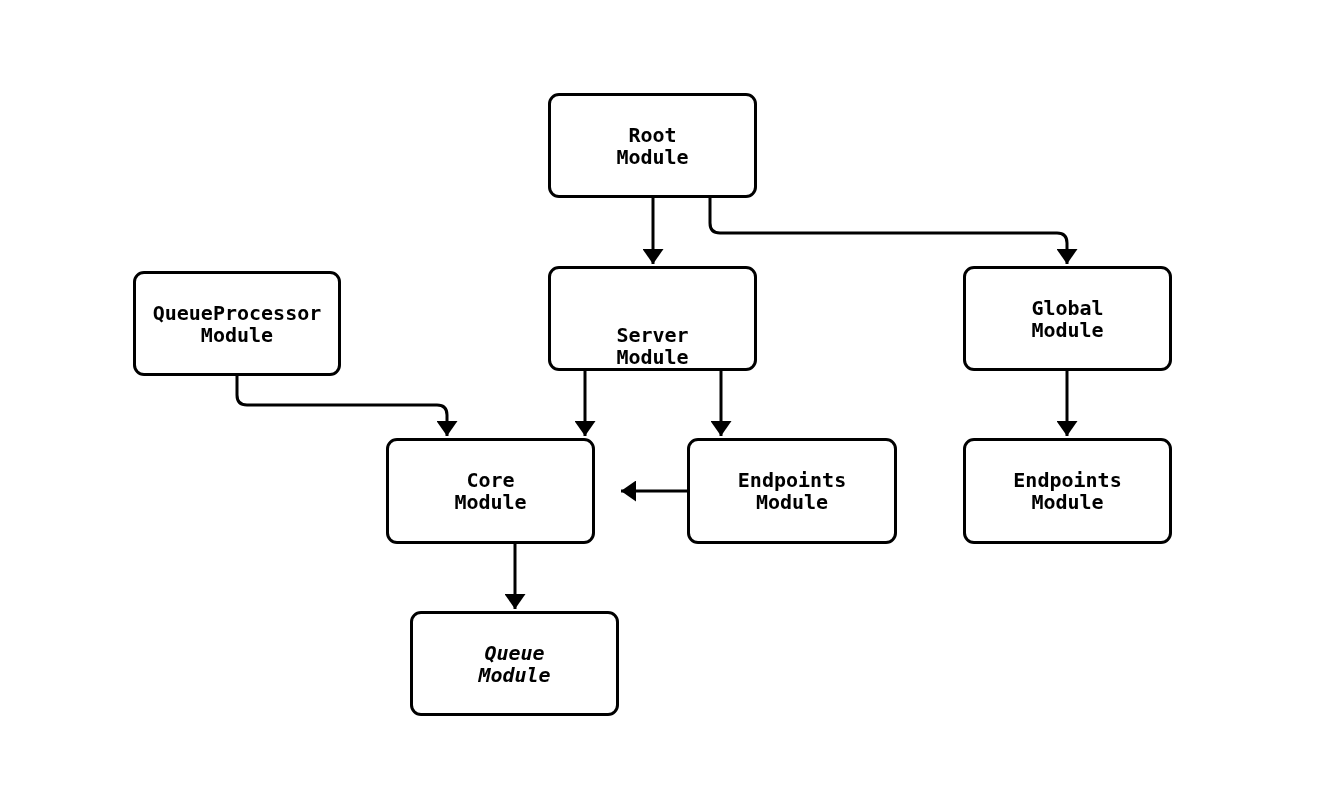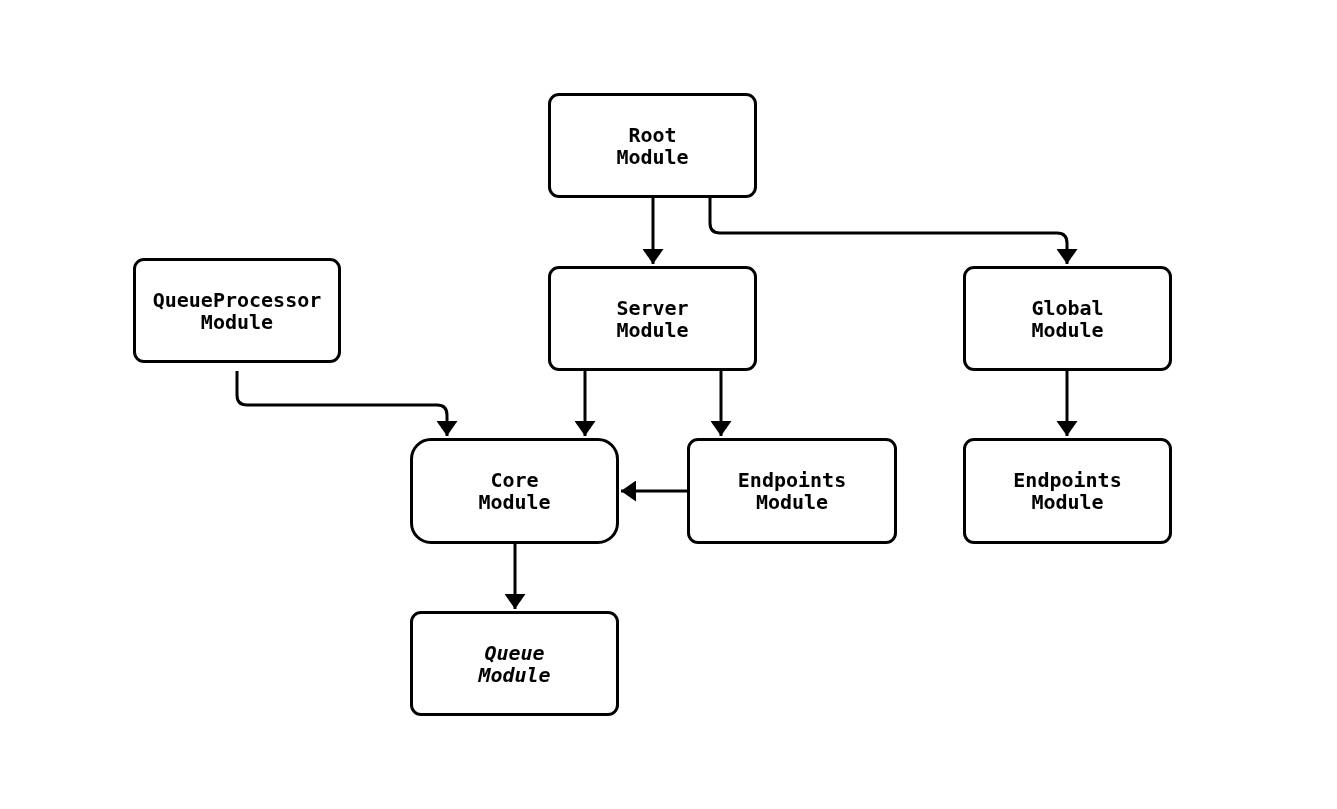--- a/index.html
+++ b/index.html
@@ -39,24 +39,24 @@
     text-align: center;
   }
   .node-label {
     font-size: 20px;
     font-weight: bold;
     line-height: 22px;
     color: #000000;
     white-space: pre-line;
   }
   .n-root        { left: 548px; top:  93px; width: 209px; height: 105px; }
-  .n-qproc       { left: 133px; top: 258px; width: 208px; height: 105px; }
-  .n-server      { left: 548px; top: 266px; width: 209px; height: 105px; }
+  .n-qproc       { left: 133px; top: 271px; width: 208px; height: 105px; }
+  .n-server      { left: 548px; top: 266px; width: 209px; height: 105px; align-items: flex-end; }
   .n-global      { left: 963px; top: 266px; width: 209px; height: 105px; justify-content: center; }
-  .n-core        { left: 410px; top: 438px; width: 209px; height: 106px; border-radius: 21px; }
+  .n-core        { left: 386px; top: 438px; width: 209px; height: 106px; }
   .n-endpoints   { left: 687px; top: 438px; width: 210px; height: 106px; }
   .n-repository  { left: 963px; top: 438px; width: 209px; height: 106px; }
   .n-queue       { left: 410px; top: 611px; width: 209px; height: 105px; font-style: italic; }
 </style>
 </head>
 <body>
 
 <div class="canvas">
 
   <svg class="edges-layer" viewBox="0 0 1337 809" xmlns="http://www.w3.org/2000/svg">

